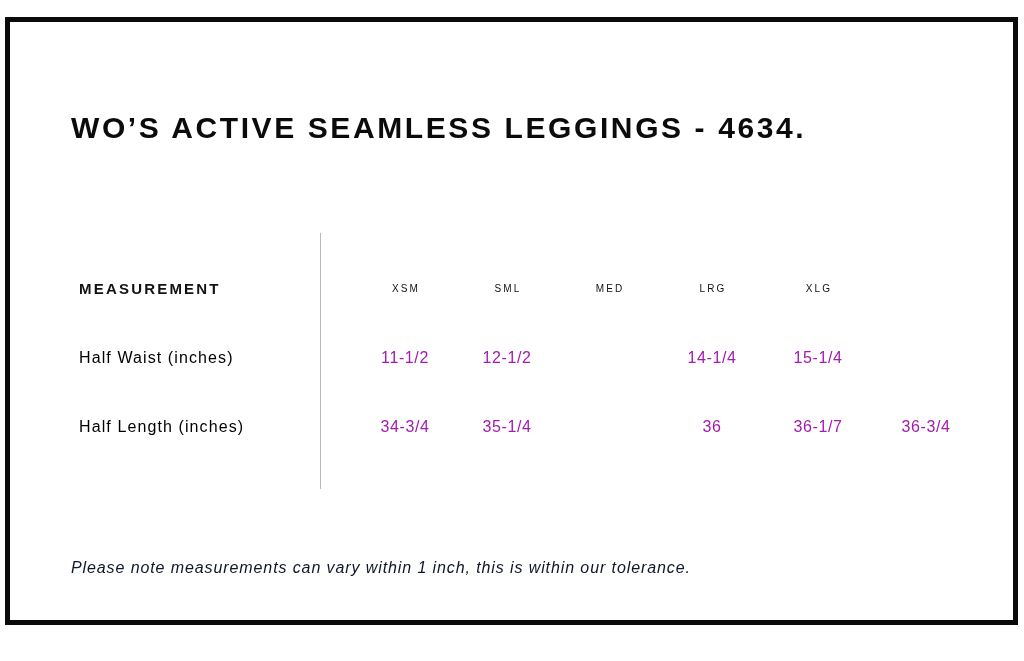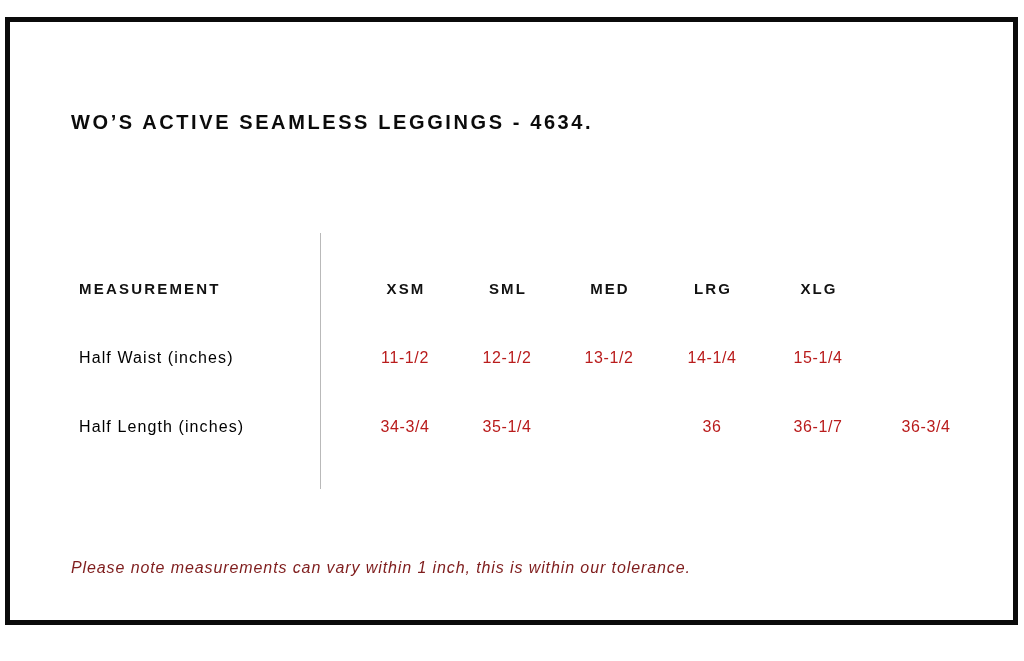--- a/index.html
+++ b/index.html
@@ -42,21 +42,21 @@
     top: 0;
     right: 0;
     bottom: 0;
   }
 
   
   .chart-title {
     position: absolute;
     left: 61px;
     top: 88px;
-    font-size: 20px;
+    font-size: 30px;
     font-weight: 700;
     letter-spacing: 2.6px;
     color: #0b0b0b;
     white-space: nowrap;
     line-height: 1.2;
   }
 
   
   .col-divider {
     position: absolute;
@@ -111,31 +111,31 @@
   .cell {
     position: absolute;
     top: 0;
     height: 26px;
     line-height: 26px;
     text-align: center;
     white-space: nowrap;
     width: 120px;
   }
   .row-header .cell {
-    font-size: 15px;
-    font-weight: 700;
+    font-size: 10px;
+    font-weight: 400;
     letter-spacing: 2.1px;
     color: #121212;
   }
   .row-0 .cell,
   .row-1 .cell {
     font-size: 16px;
     font-weight: 400;
     letter-spacing: 0.6px;
-    color: #b91c1c;
+    color: #a21caf;
   }
 
   
   .c0 { left: 327px; }
   .c1 { left: 429px; }
   .c2 { left: 531px; }
   .c3 { left: 634px; }
   .c4 { left: 740px; }
   .c5 { left: 848px; }
 
@@ -144,21 +144,21 @@
 
   
   .footnote {
     position: absolute;
     left: 61px;
     top: 533px;
     font-size: 16px;
     font-style: italic;
     font-weight: 400;
     letter-spacing: 0.9px;
-    color: #7f1d1d;
+    color: #0f172a;
     white-space: nowrap;
     line-height: 26px;
   }
 </style>
 </head>
 <body>
 
 <div id="size-chart">
   <div class="frame">
     <div class="inner">
@@ -175,21 +175,20 @@
           <div class="cell c2">MED</div>
           <div class="cell c1">SML</div>
           <div class="cell c3">LRG</div>
           <div class="cell c4">XLG</div>
         </div>
 
         <div class="row row-0">
           <div class="row-label">Half Waist (inches)</div>
           <div class="cell c0">11-1/2</div>
           <div class="cell c1">12-1/2</div>
-          <div class="cell c2">13-1/2</div>
           <div class="cell c3">14-1/4</div>
           <div class="cell c4">15-1/4</div>
         </div>
 
         <div class="row row-1">
           <div class="row-label">Half Length (inches)</div>
           <div class="cell c0">34-3/4</div>
           <div class="cell c1">35-1/4</div>
           <div class="cell c3">36</div>
           <div class="cell c4">36-1/7</div>

